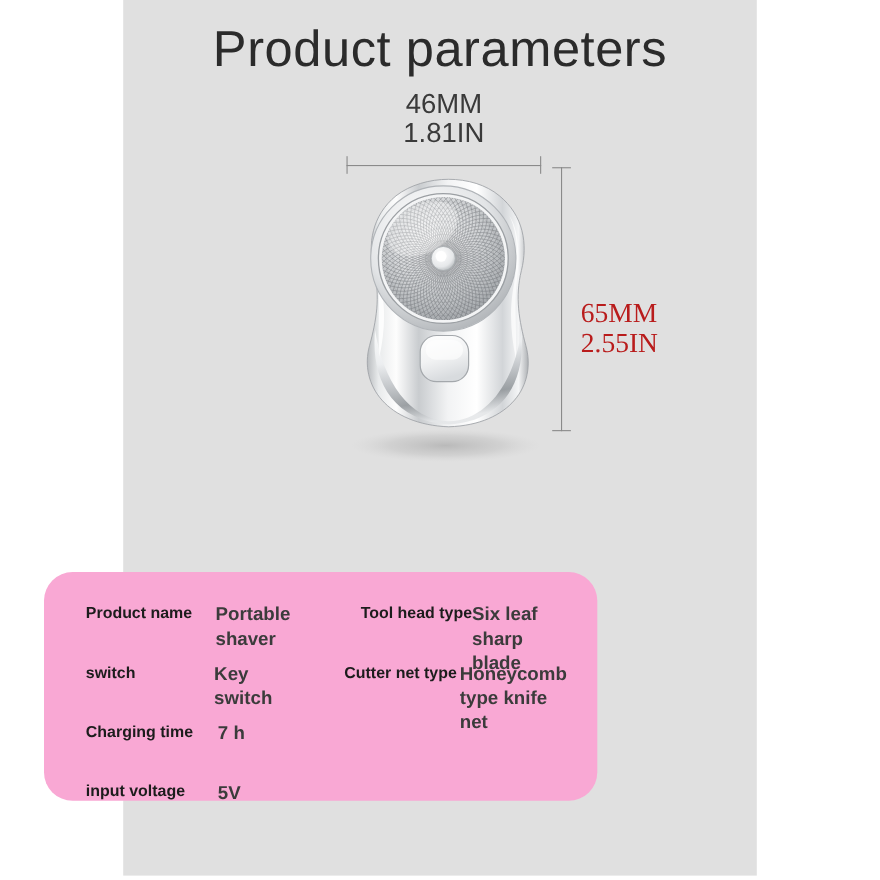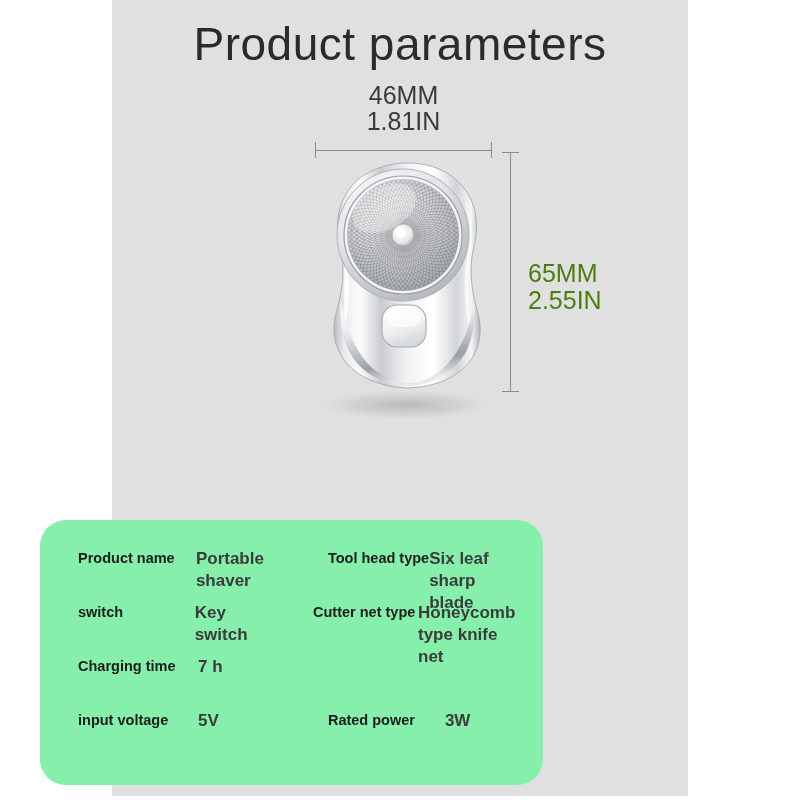--- a/index.html
+++ b/index.html
@@ -98,45 +98,46 @@
     left: 0;
     width: 17px;
     height: 1px;
     background: #8a8a8a;
   }
   #height-dim .tick.top    { top: 0; }
   #height-dim .tick.bottom { bottom: 0; }
   #height-dim .dim-text {
     position: absolute;
     left: 26px;
-    top: 108px;
+    top: 120px;
     font-size: 25px;
-    color: #4d7c0f;
+    color: #b91c1c;
     line-height: 27px;
     white-space: nowrap;
+    font-family: Liberation Serif, serif;
   }
 
   
   #product {
     position: absolute;
     left: 190px;  
     top: 150px;
     width: 210px;
     height: 300px;
   }
   #product svg { display: block; }
 
   
   #spec-card {
     position: absolute;
     left: 40px;    
     top: 520px;
     width: 503px;  
-    height: 265px;
-    background: #86efac;
+    height: 208px;
+    background: #f9a8d4;
     border-radius: 26px;
   }
   #spec-table {
     position: absolute;
     left: 38px;   
     top: 28px;
     width: 440px;
   }
   .spec-row {
     display: flex;
@@ -474,20 +475,16 @@
         <span class="spec-key">Charging time</span>
         <span class="spec-val">7 h</span>
       </div>
     </div>
 
     <div class="spec-row">
       <div class="spec-cell col-left">
         <span class="spec-key">input voltage</span>
         <span class="spec-val">5V</span>
       </div>
-      <div class="spec-cell col-right">
-        <span class="spec-key">Rated power</span>
-        <span class="spec-val">3W</span>
-      </div>
     </div>
 
   </div>
 </div>
 
 </body></html>

